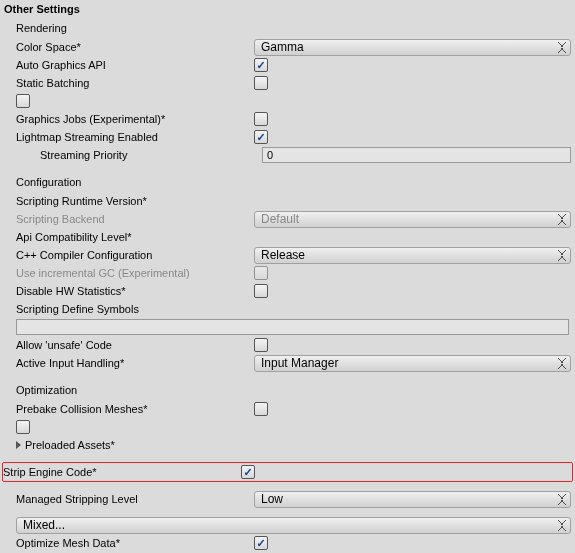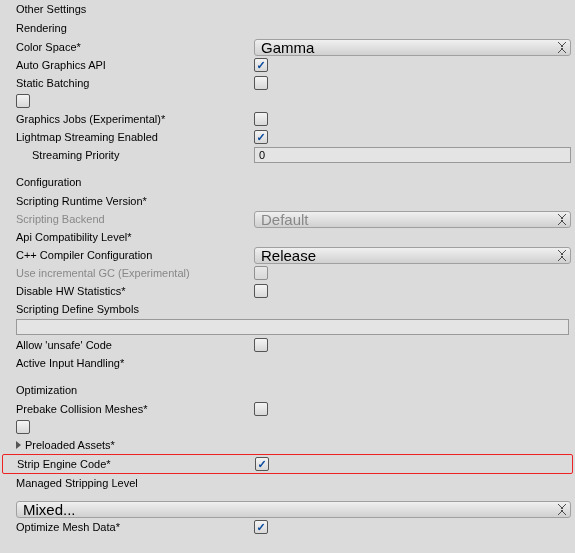--- a/index.html
+++ b/index.html
@@ -4,36 +4,35 @@
 <style>
   * { box-sizing: border-box; margin: 0; padding: 0; }
   body {
     font-family: Arial, Helvetica, sans-serif;
     font-size: 11px;
     background: #dbdbdb;
     color: #000;
     width: 575px;
   }
   .section-title {
-    font-weight: normal;
+    font-weight: bold;
     padding: 3px 4px;
     background: #dbdbdb;
-    margin-left: 12px;
   }
   .subsection-title {
     font-weight: normal;
     padding: 4px 4px 4px 16px;
   }
   .row {
     display: flex;
     align-items: center;
     padding: 1px 4px 1px 16px;
     height: 18px;
   }
-  .row.indent2 { padding-left: 32px; }
+  .row.indent2 { padding-left: 40px; }
   .label {
     width: 238px;
     flex-shrink: 0;
   }
   .label.disabled { color: #888; }
   .ctrl {
     flex-grow: 1;
     display: flex;
     align-items: center;
   }
@@ -58,21 +57,21 @@
     cursor: default;
   }
   .select {
     flex-grow: 1;
     height: 17px;
     border: 1px solid #a0a0a0;
     border-radius: 3px;
     background: linear-gradient(#f0f0f0,#d0d0d0);
     padding: 0 16px 0 6px;
     position: relative;
-    font-size: 15px;
+    font-size: 12px;
     display: flex;
     align-items: center;
     cursor: pointer;
   }
   .select::after {
     content: "";
     position: absolute;
     right: 4px;
     top: 2px;
     width: 8px;
@@ -108,22 +107,22 @@
     width:0;height:0;
     border-top:4px solid transparent;
     border-bottom:4px solid transparent;
     border-left:5px solid #555;
     margin-right:4px;
     vertical-align:middle;
   }
   .highlight-row {
     border: 1.5px solid #e22;
     border-radius: 2px;
-    margin: 0 2px;
-    padding-left: 14px;
+    margin: 8px 2px;
+    padding-left: 0;
     height: 20px;
   }
 </style>
 </head>
 <body>
 
 <div class="section-title">Other Settings</div>
 
 <div class="subsection-title">Rendering</div>
 
@@ -224,20 +223,23 @@
 
 <div class="row">
   <div class="label">Allow 'unsafe' Code</div>
   <div class="ctrl">
       <div class="checkbox"></div>
     </div>
 </div>
 
 <div class="row">
   <div class="label">Active Input Handling*</div>
+  <div class="ctrl">
+      <div class="select">Input Manager</div>
+    </div>
 </div>
 
 <div class="spacer"></div>
 
 <div class="subsection-title">Optimization</div>
 
 <div class="row">
   <div class="label">Prebake Collision Meshes*</div>
   <div class="ctrl">
       <div class="checkbox"></div>
@@ -257,20 +259,23 @@
 
 <div class="row highlight-row">
   <div class="label">Strip Engine Code*</div>
   <div class="ctrl">
       <div class="checkbox checked"></div>
     </div>
 </div>
 
 <div class="row">
   <div class="label">Managed Stripping Level</div>
+  <div class="ctrl">
+      <div class="select">Low</div>
+    </div>
 </div>
 
 <div class="spacer"></div>
 
 <div class="row">
   <div class="ctrl">
       <div class="select">Mixed...</div>
     </div>
 </div>
 

